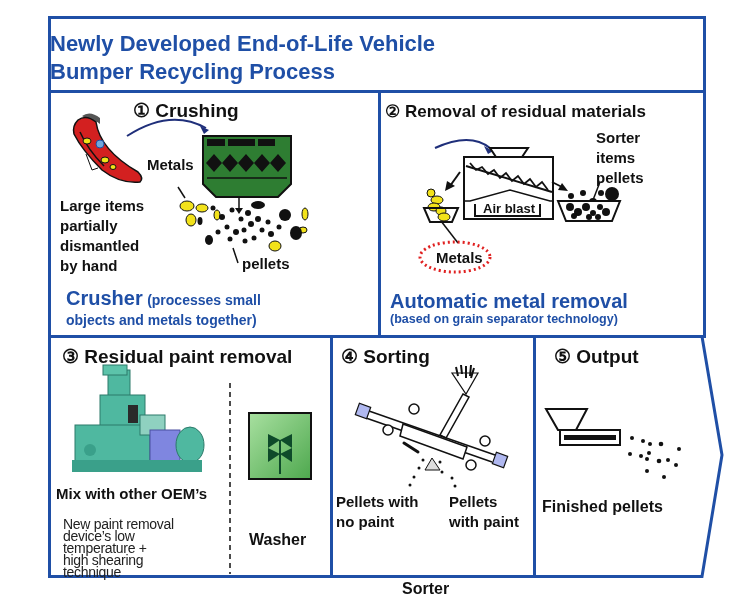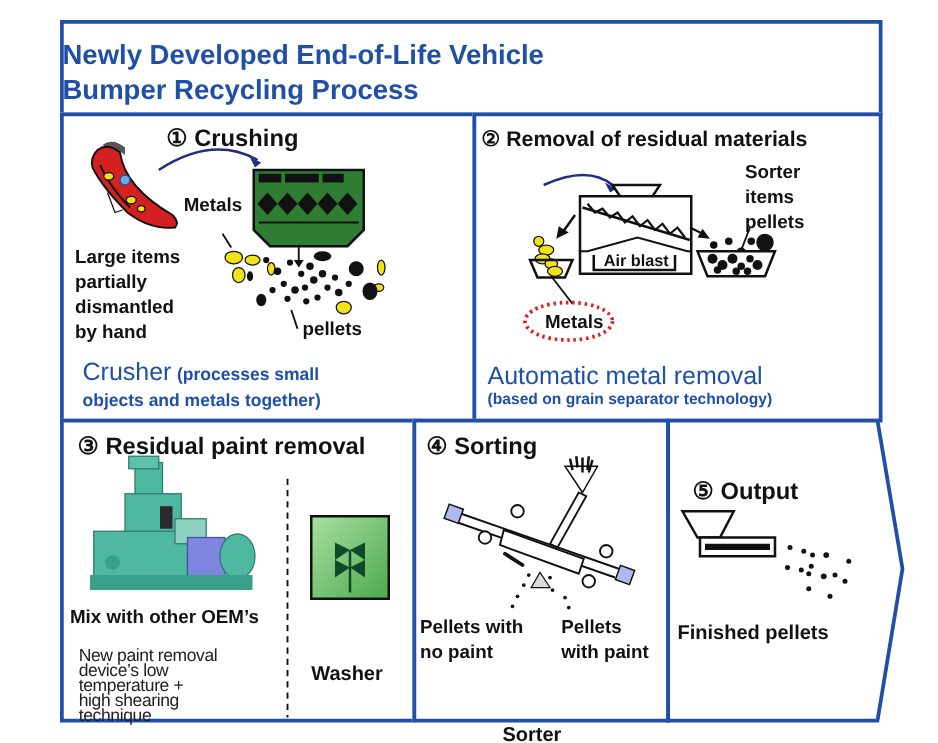--- a/index.html
+++ b/index.html
@@ -2,21 +2,21 @@
 <html><head>
 <meta charset="utf-8">
 <style>
   html, body { margin:0; padding:0; background:#ffffff; }
   body { width:750px; height:594px; position:relative; overflow:hidden; font-family:"Liberation Sans", sans-serif; }
   .abs { position:absolute; }
   .frame { position:absolute; border:3px solid #1f4fa6; box-sizing:border-box; background:#fff; }
   .title { position:absolute; left:50px; top:30px; width:652px; text-align:left; color:#1f4fa6; font-weight:bold; font-size:22px; line-height:28px; }
   .heading { position:absolute; font-weight:bold; font-size:19px; color:#111; white-space:nowrap; }
   .lbl { position:absolute; font-weight:bold; font-size:15px; color:#111; line-height:20px; }
-  .blue-big { color:#1f4fa6; font-weight:normal; font-size:20px; }
+  .blue-big { color:#1f4fa6; font-weight:bold; font-size:20px; }
   .blue-small { color:#1f4fa6; font-weight:bold; font-size:14px; }
   .thin { position:absolute; font-size:14px; line-height:12px; color:#222; letter-spacing:-0.3px; }
   svg { position:absolute; overflow:visible; }
 </style>
 </head>
 <body>
 
 <div class="frame" style="left:48px; top:16px; width:658px; height:77px;"></div>
 <div class="title">
   <div>Newly Developed End-of-Life Vehicle</div>
@@ -271,21 +271,21 @@
 <div class="lbl" style="left:336px; top:492px;">
   <div>Pellets with</div>
   <div>no paint</div>
 </div>
 <div class="lbl" style="left:449px; top:492px;">
   <div>Pellets</div>
   <div>with paint</div>
 </div>
 <div class="lbl" style="left:402px; top:531px; font-size:16px;margin-top:48px;">Sorter</div>
 
-<div class="heading" style="left:554px; top:345px;margin-top:36px;">
+<div class="heading" style="left:554px; top:345px;">
   <span>⑤</span>
   <span>Output</span>
 </div>
 <svg style="left:0; top:0;" width="750" height="594">
   <polygon points="546,409 587,409 576,430 558,430" fill="#fff" stroke="#111" stroke-width="2"></polygon>
   <rect x="560" y="430" width="60" height="15" fill="#fff" stroke="#111" stroke-width="2"></rect>
   <rect x="564" y="435" width="52" height="5" fill="#111"></rect>
   <g fill="#111">
     <circle cx="632" cy="438" r="2"></circle>
       <circle cx="643" cy="441" r="2"></circle>

